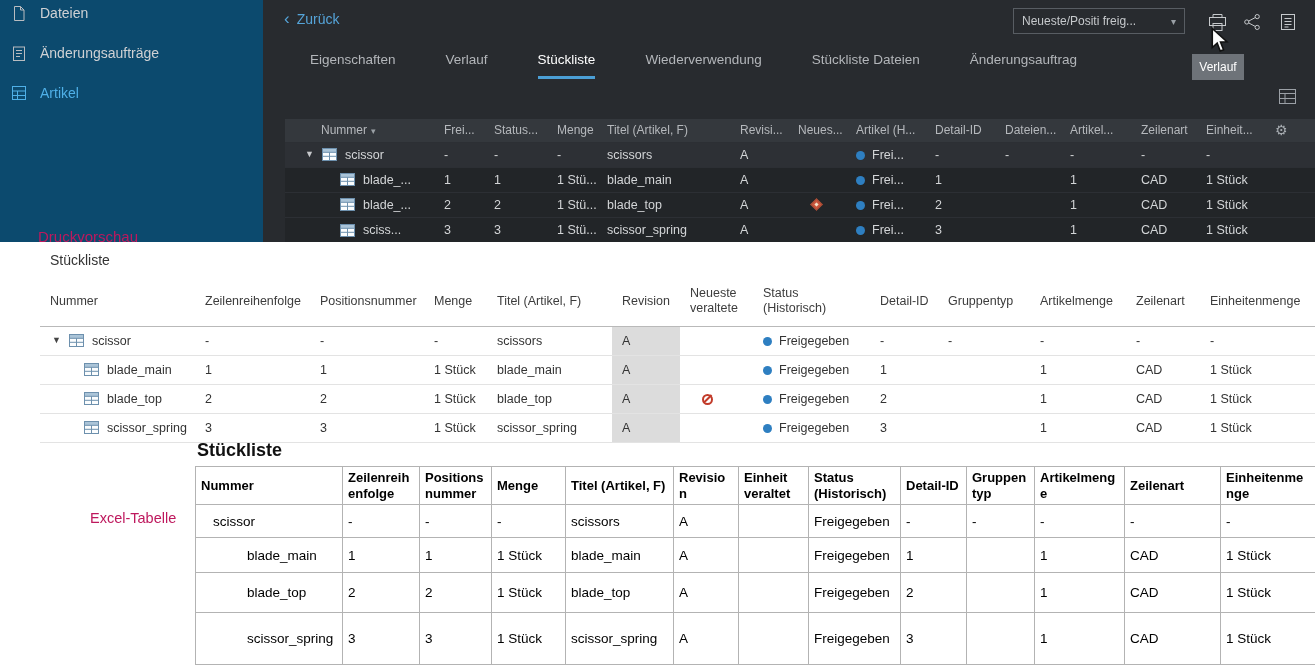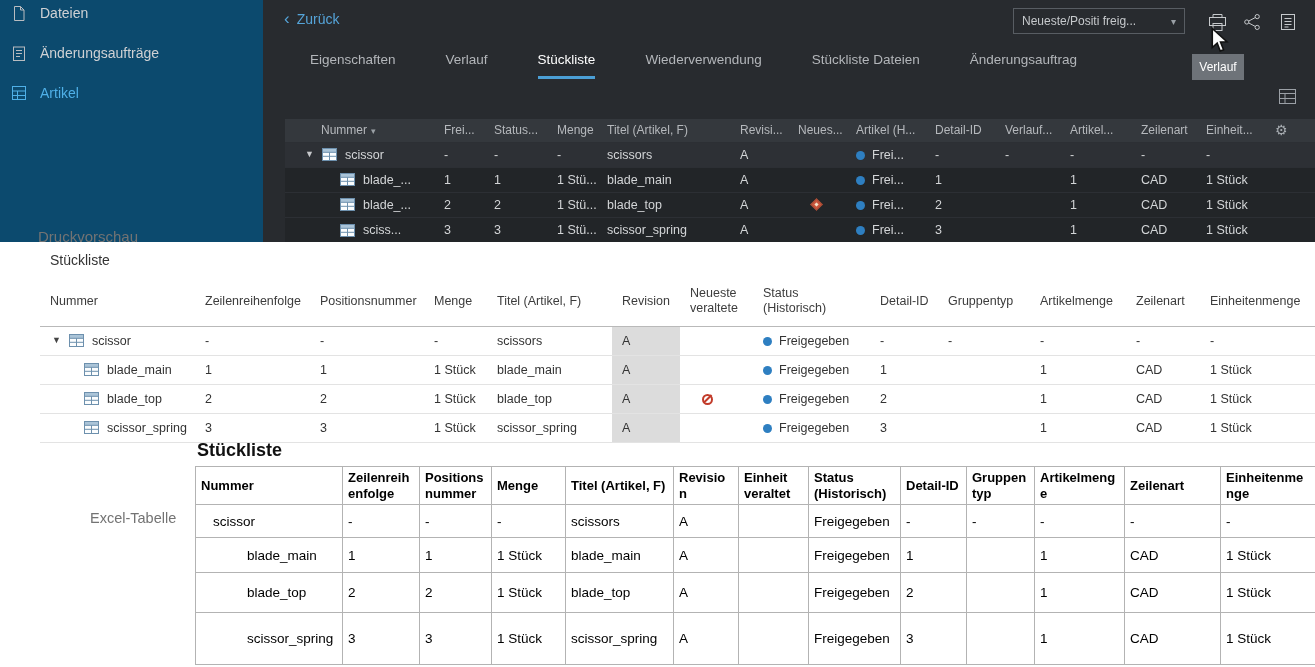--- a/index.html
+++ b/index.html
@@ -57,21 +57,21 @@
   .xl-table td{border:1px solid #b3b3b3;font-size:13.5px;color:#000;vertical-align:middle;padding:2px 5px;white-space:nowrap;overflow:hidden}
   .xl-table td.l0{padding-left:17px}
   .xl-table td.l1{padding-left:51px}
   .xl-table tr.hdr{height:38px}
   .xl-table tr.r0{height:33px}
   .xl-table tr.r1{height:35px}
   .xl-table tr.r2{height:40px}
   .xl-table tr.r3{height:52px}
 
   
-  .ann{position:absolute;color:#737373;z-index:50}
+  .ann{position:absolute;color:#be185d;z-index:50}
   #ann-print{left:38px;top:228px;font-size:15px}
   #ann-excel{left:90px;top:510px;font-size:14.5px}
 </style>
 </head>
 <body>
 
 <div class="app">
 
   <nav class="sidebar">
     <div class="nav-wrap">
@@ -176,21 +176,21 @@
       <tr>
         <th class="th-name"><span>Nummer</span><span class="sort">▾</span></th>
         <th>Frei...</th>
         <th>Status...</th>
         <th>Menge</th>
         <th>Titel (Artikel, F)</th>
         <th>Revisi...</th>
         <th>Neues...</th>
         <th>Artikel (H...</th>
         <th>Detail-ID</th>
-        <th>Verlauf...</th>
+        <th>Dateien...</th>
         <th>Artikel...</th>
         <th>Zeilenart</th>
         <th>Einheit...</th>
         <th><span class="gear">⚙</span></th>
       </tr>
     </thead>
     <tbody>
       <tr class="sel">
         <td class="l0"><span class="namewrap">
               <span class="tri">▼</span>

